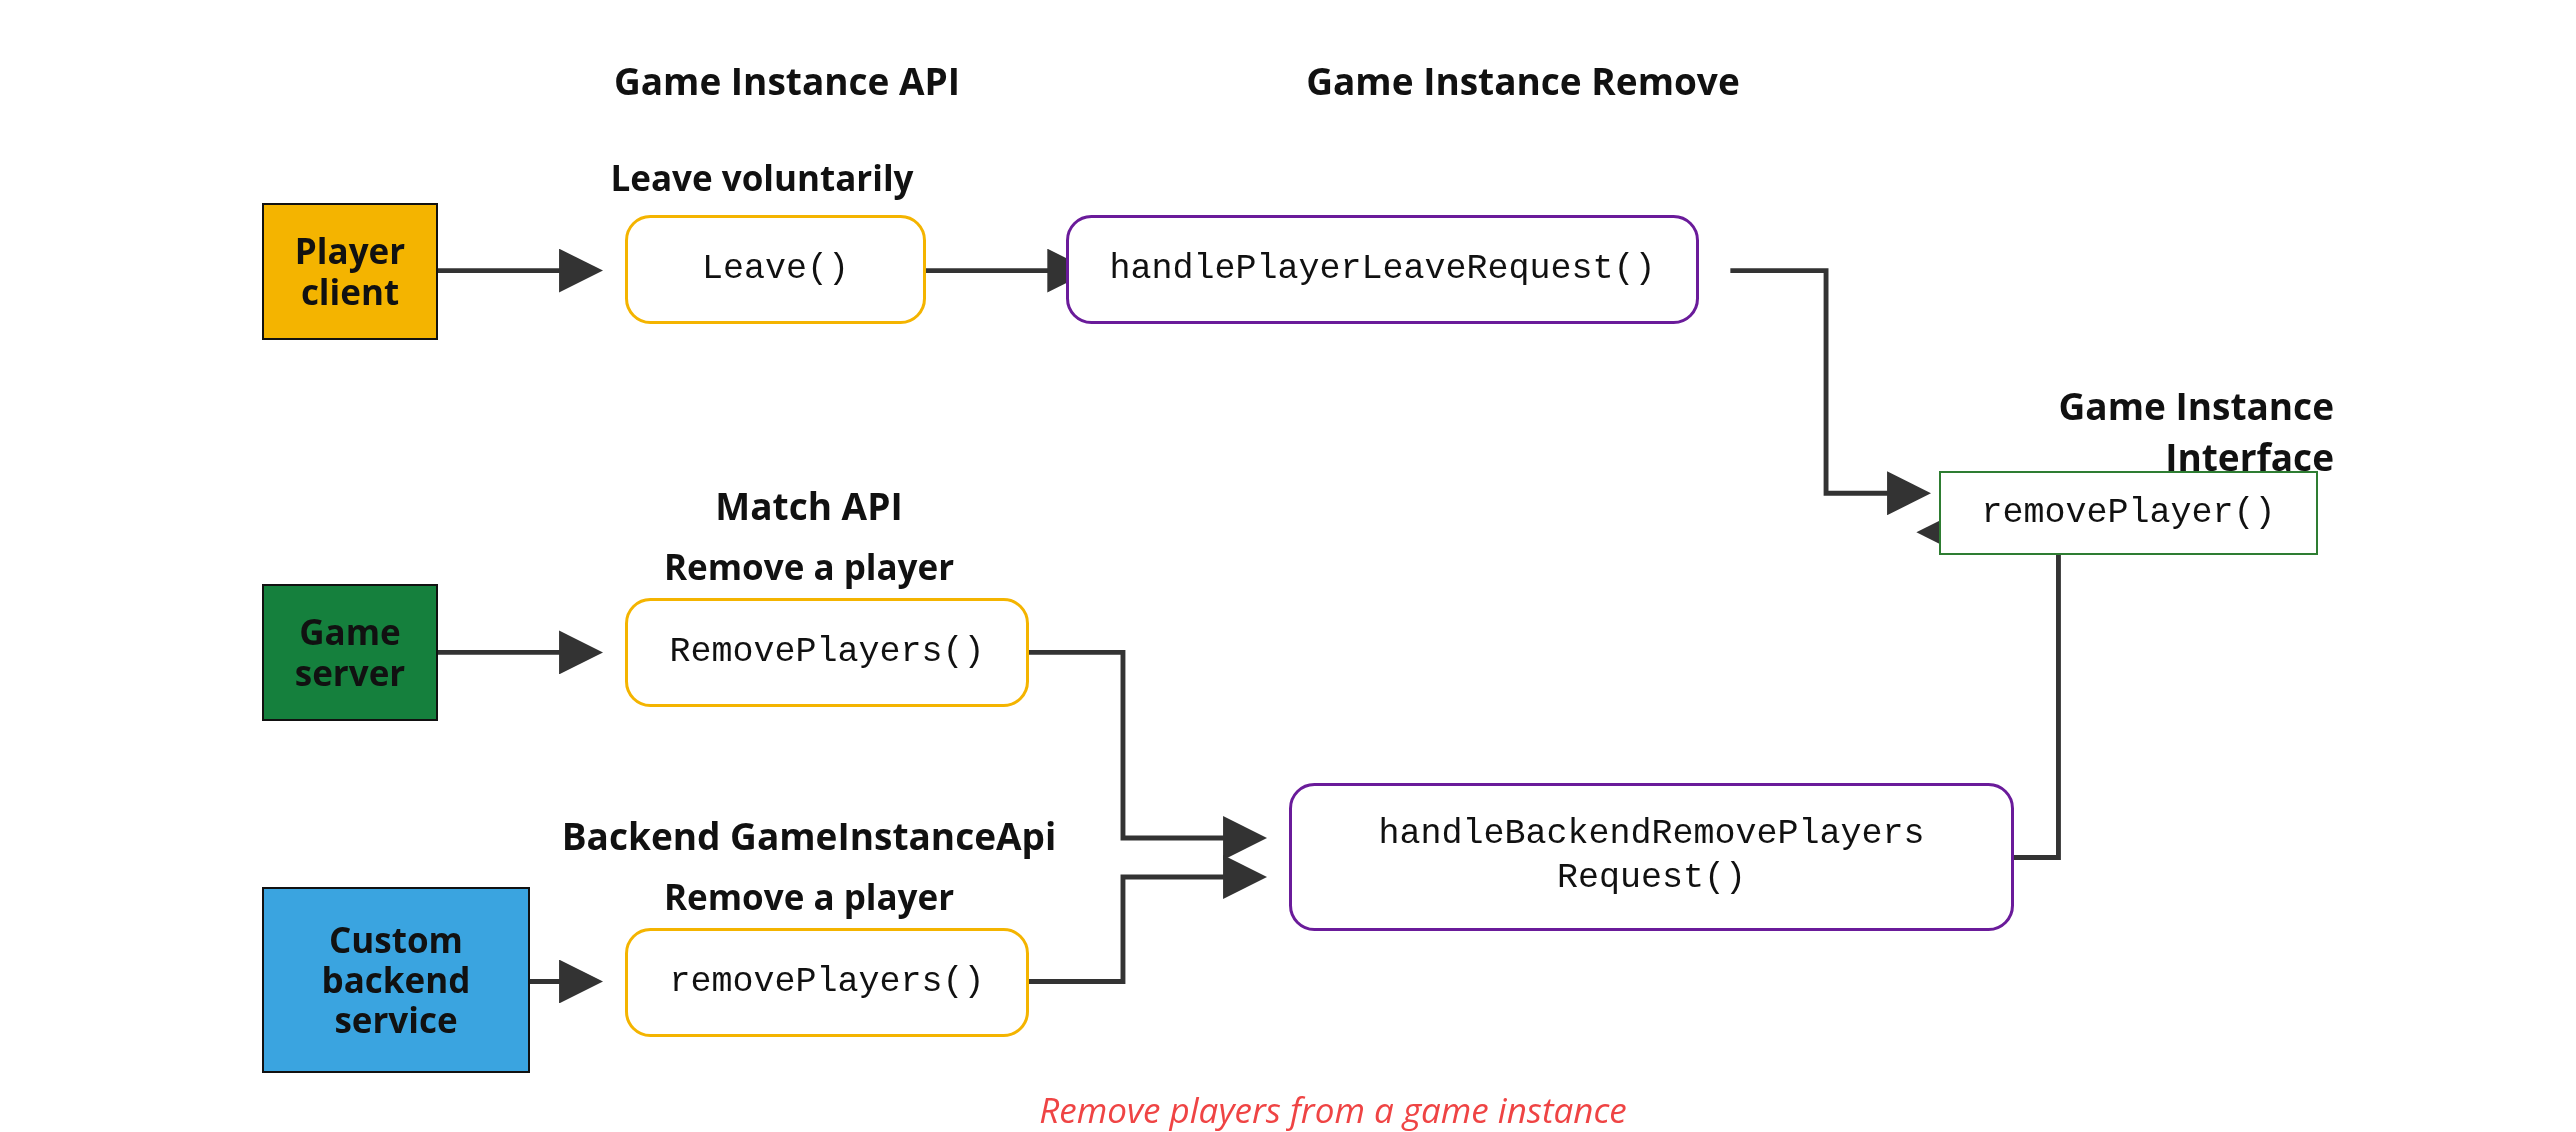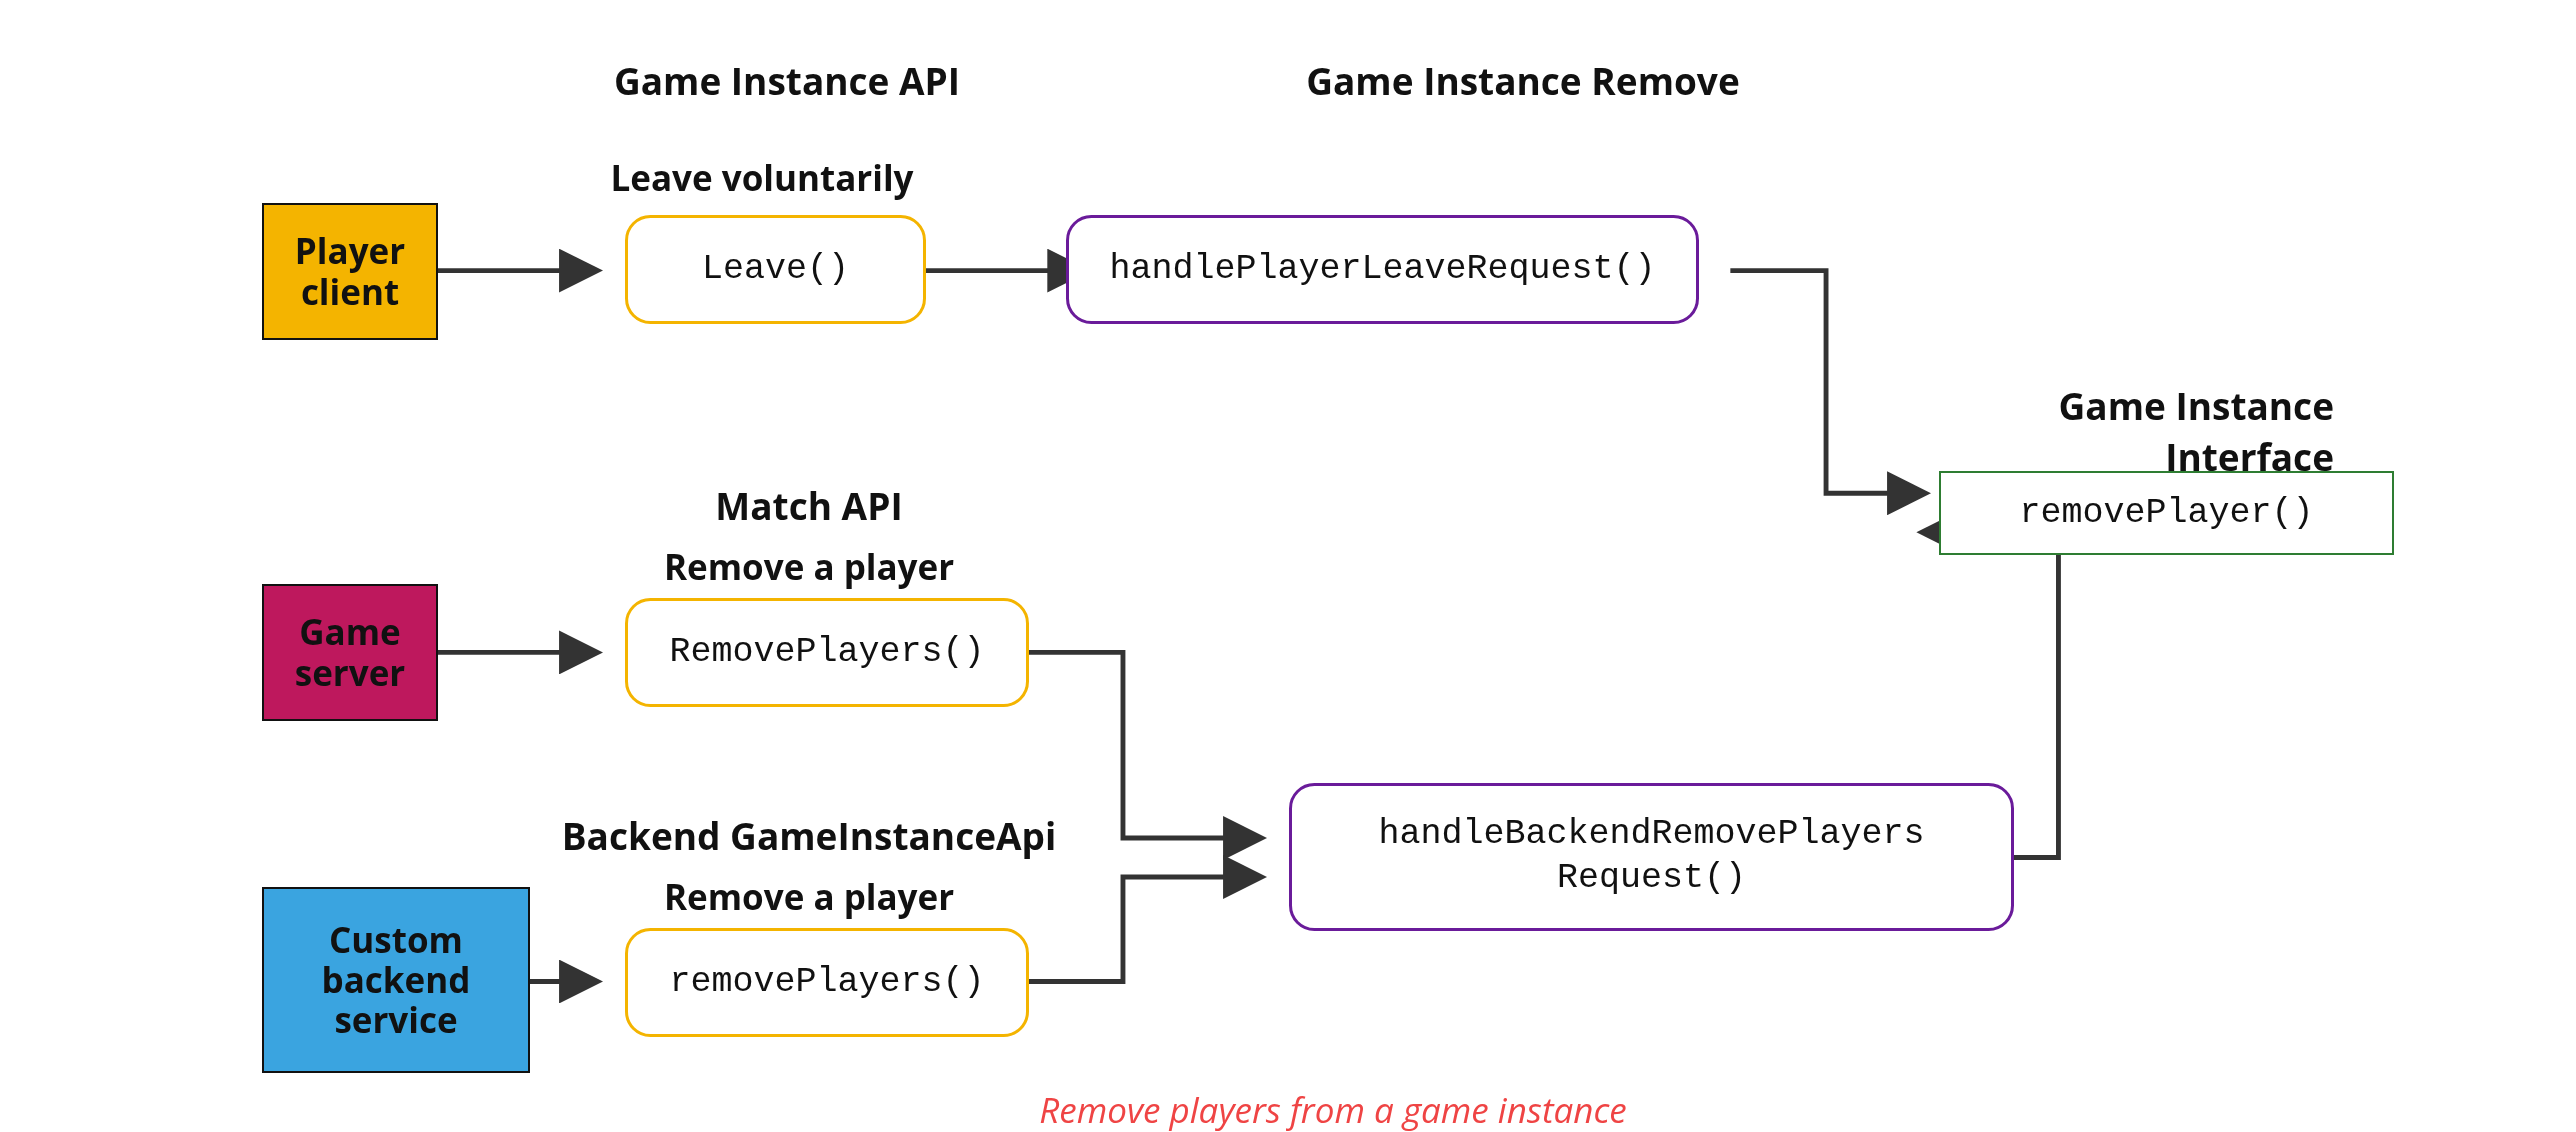--- a/index.html
+++ b/index.html
@@ -46,21 +46,21 @@
     text-align: center;
     font-weight: 700;
     font-size: 35px;
     line-height: 1.15;
     color: #111;
     border: 2.9px solid #111;
     box-sizing: border-box;
     padding: 7.8px 9.8px;
   }
   .yellow { background: #f4b400; }
-  .yellow.dark { background: #be185d; }
+  .yellow.dark { background: #15803d; }
   .blue { background: #3aa4e0; }
   .pill {
     position: absolute;
     display: flex;
     align-items: center;
     justify-content: center;
     text-align: center;
     font-family: "Consolas", "Menlo", "Courier New", monospace;
     font-size: 35px;
     line-height: 1.25;
@@ -155,18 +155,18 @@
   <div class="pill b-yellow" style="left:611px; top:215px; width:301px; height:109px;">Leave()</div>
 
   <div class="pill b-yellow" style="left:611px; top:598px; width:404px; height:109px;">RemovePlayers()</div>
 
   <div class="pill b-yellow" style="left:611px; top:928px; width:404px; height:109px;">removePlayers()</div>
 
   <div class="pill b-purple" style="left:1052px; top:215px; width:633px; height:109px;">handlePlayerLeaveRequest()</div>
 
   <div class="pill b-purple multiline" style="left:1275px; top:783px; width:725px; height:148px;">handleBackendRemovePlayers Request()</div>
 
-  <div class="rect" style="left:1939px; top:471px; width:455px; height:84px;">removePlayer()</div>
+  <div class="rect" style="left:1939px; top:471px; width:379px; height:84px;">removePlayer()</div>
 
   <div class="caption" style="left:1288px; top:1086px;">Remove players from a game instance</div>
 
 </div>
 
 
 </body></html>

